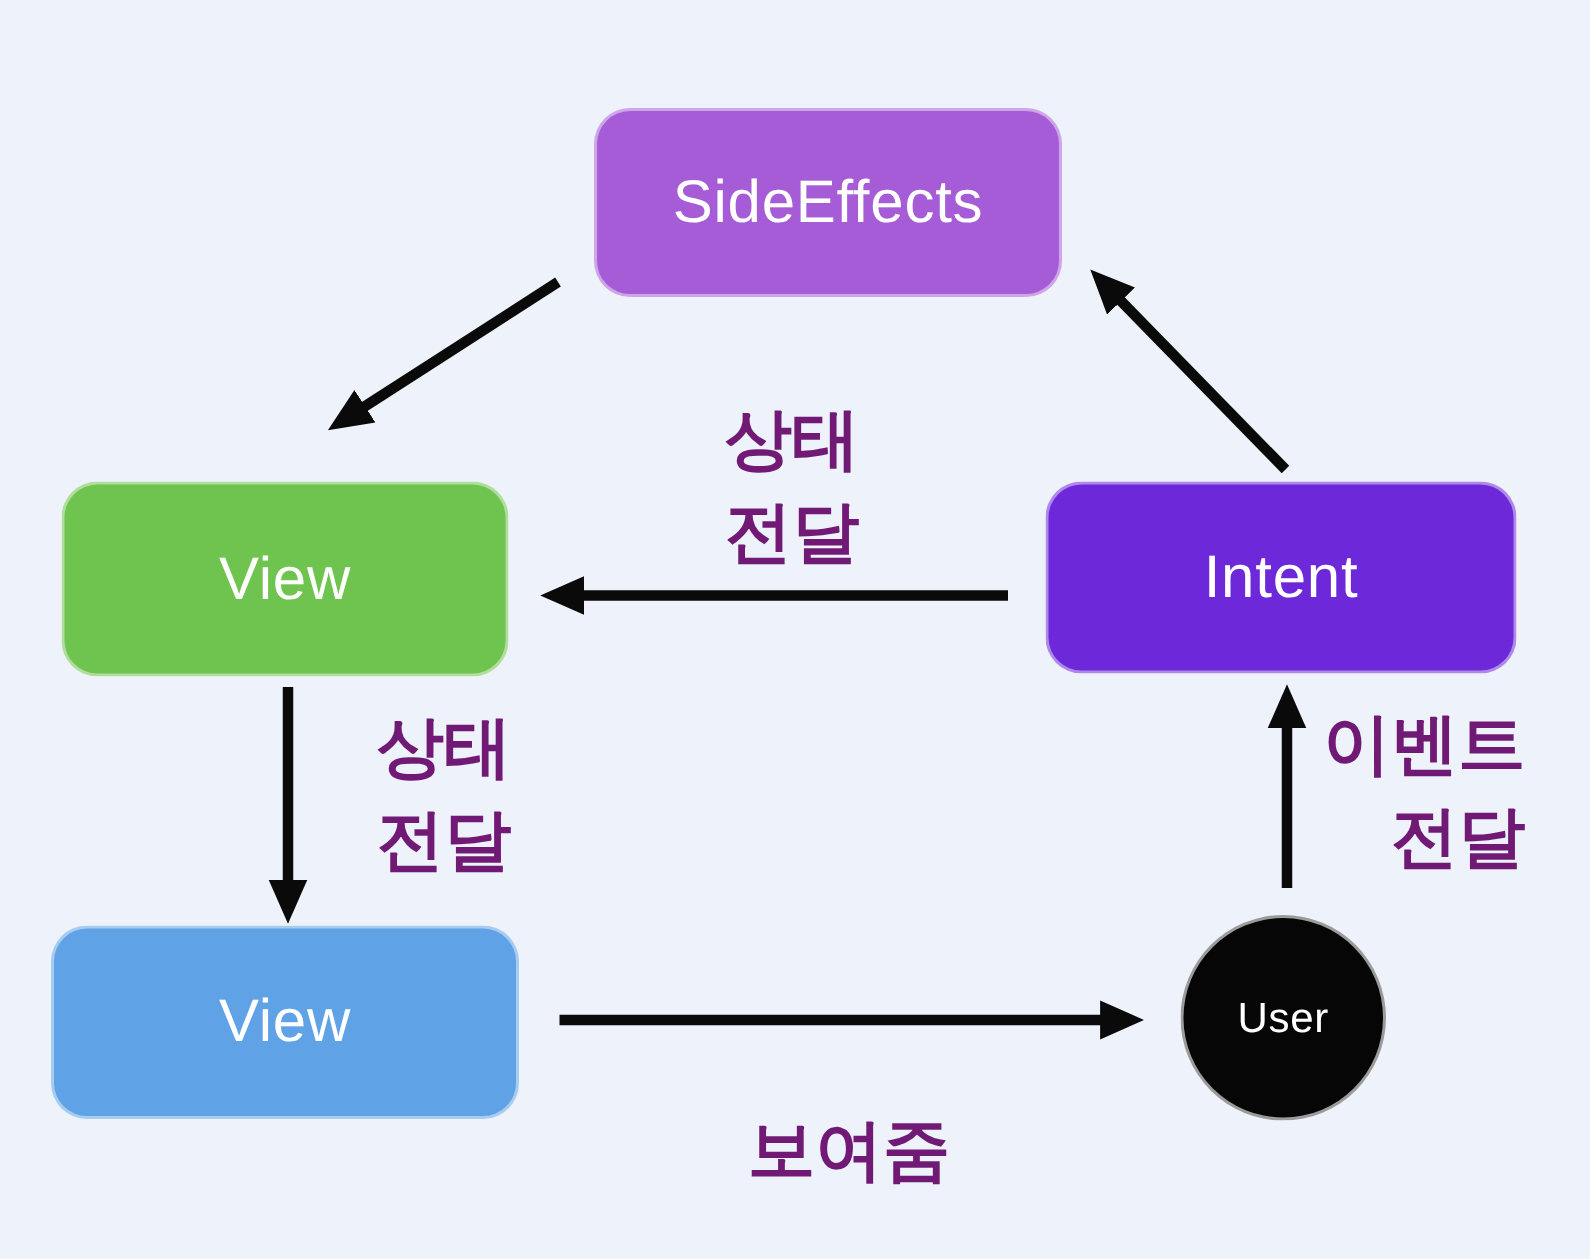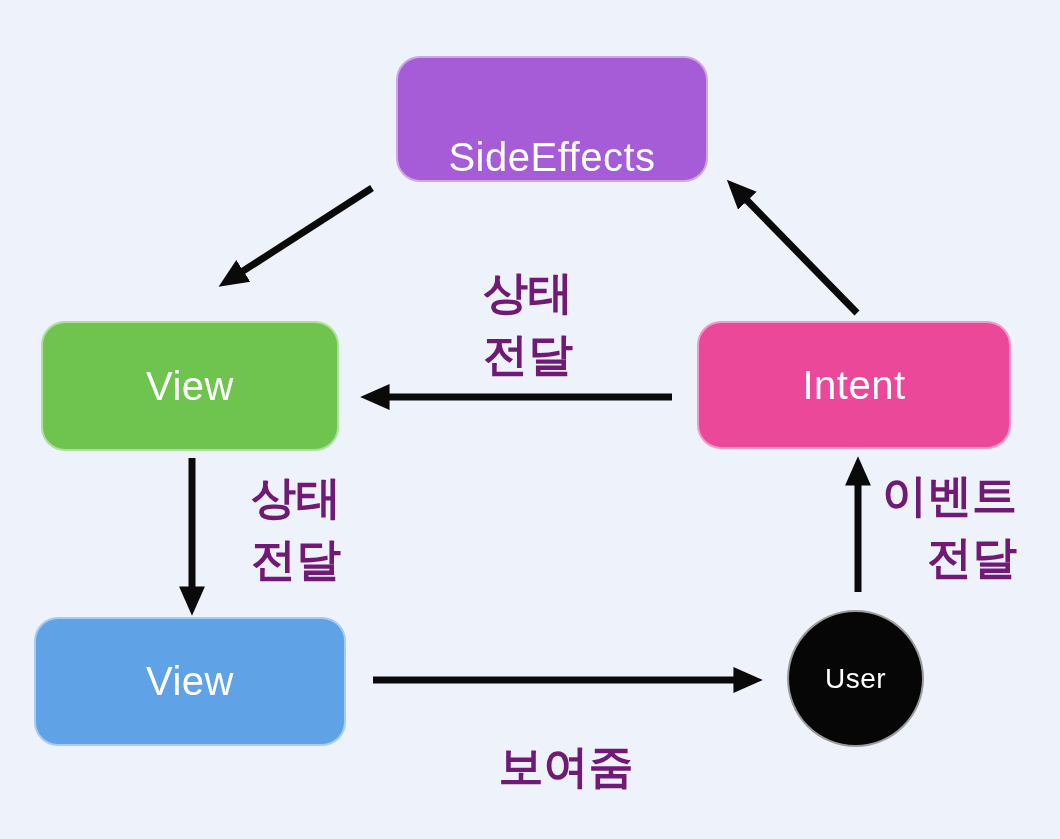--- a/index.html
+++ b/index.html
@@ -30,21 +30,21 @@
     color: #ffffff;
     font-size: 40px;
     font-weight: 500;
     letter-spacing: 0.5px;
     box-sizing: border-box;
   }
   .node-rect {
     border-radius: 24px;
     border: 2px solid rgba(255,255,255,0.45);
   }
-  .node-sideeffects { left: 396px; top: 56px;  width: 312px; height: 126px; align-items: flex-end; }
+  .node-sideeffects { left: 396px; top: 72px;  width: 312px; height: 126px; }
   .node-model       { left: 41px;  top: 321px; width: 298px; height: 130px; }
   .node-intent      { left: 697px; top: 321px; width: 314px; height: 128px; }
   .node-view        { left: 34px;  top: 617px; width: 312px; height: 129px; }
   .node-user {
     left: 787px; top: 610px; width: 137px; height: 137px;
     border-radius: 50%;
     border: 2px solid rgba(255,255,255,0.6);
     font-size: 28px;
   }
   .edge-label {
@@ -81,21 +81,21 @@
   </svg>
 
   <div class="node node-rect node-sideeffects" style="background-color: rgb(165, 92, 214);">
     <span>SideEffects</span>
   </div>
 
   <div class="node node-rect node-model" style="background-color: rgb(110, 196, 78);">
     <span>View</span>
   </div>
 
-  <div class="node node-rect node-intent" style="background-color: #ec4899;">
+  <div class="node node-rect node-intent" style="background-color: #6d28d9;">
     <span>Intent</span>
   </div>
 
   <div class="node node-rect node-view" style="background-color: rgb(96, 162, 230);">
     <span>View</span>
   </div>
 
   <div class="node node-user" style="background-color: rgb(6, 6, 6);">
     <span>User</span>
   </div>

